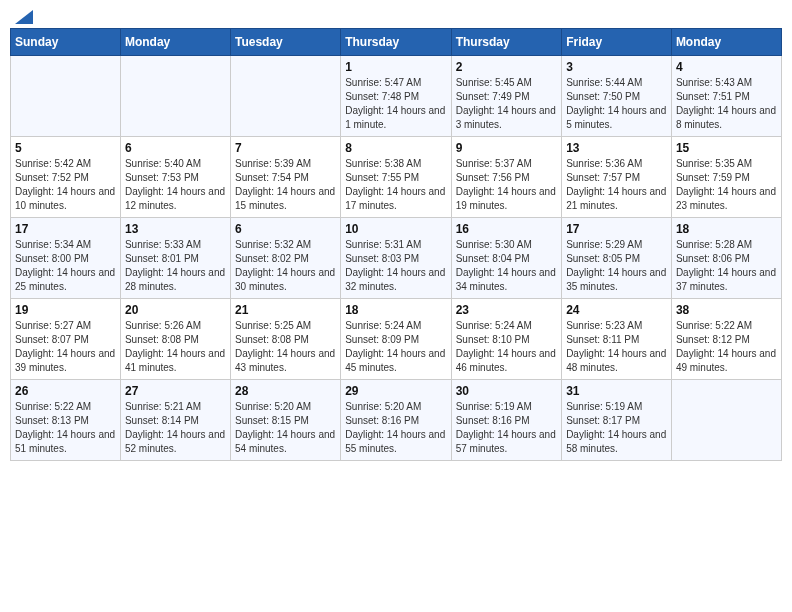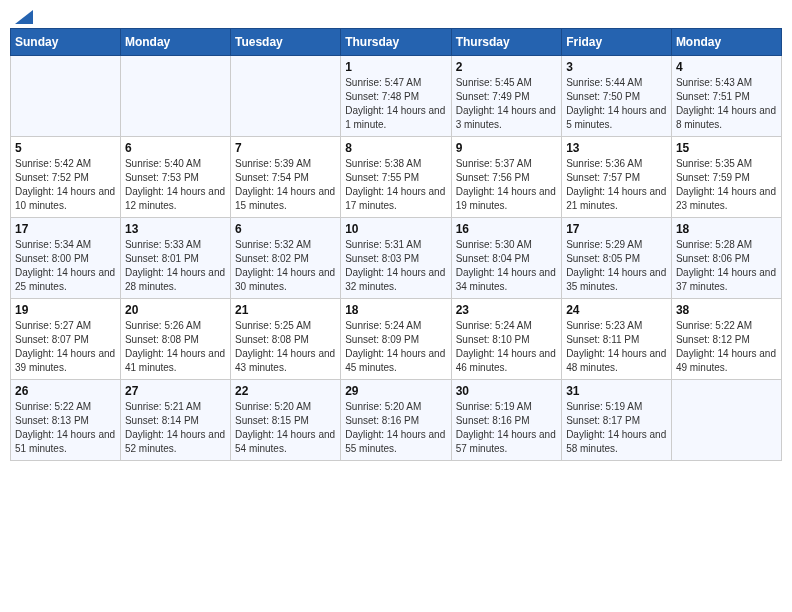--- a/index.html
+++ b/index.html
@@ -225,21 +225,21 @@
       <tr>
         <td>
           <div class="day-num">26</div>
         <div class="day-info">Sunrise: 5:22 AM<br>Sunset: 8:13 PM<br>Daylight: 14 hours and 51 minutes.</div>
         </td>
         <td>
           <div class="day-num">27</div>
         <div class="day-info">Sunrise: 5:21 AM<br>Sunset: 8:14 PM<br>Daylight: 14 hours and 52 minutes.</div>
         </td>
         <td>
-          <div class="day-num">22</div>
+          <div class="day-num">28</div>
         <div class="day-info">Sunrise: 5:20 AM<br>Sunset: 8:15 PM<br>Daylight: 14 hours and 54 minutes.</div>
         </td>
         <td>
           <div class="day-num">29</div>
         <div class="day-info">Sunrise: 5:20 AM<br>Sunset: 8:16 PM<br>Daylight: 14 hours and 55 minutes.</div>
         </td>
         <td>
           <div class="day-num">30</div>
         <div class="day-info">Sunrise: 5:19 AM<br>Sunset: 8:16 PM<br>Daylight: 14 hours and 57 minutes.</div>
         </td>

